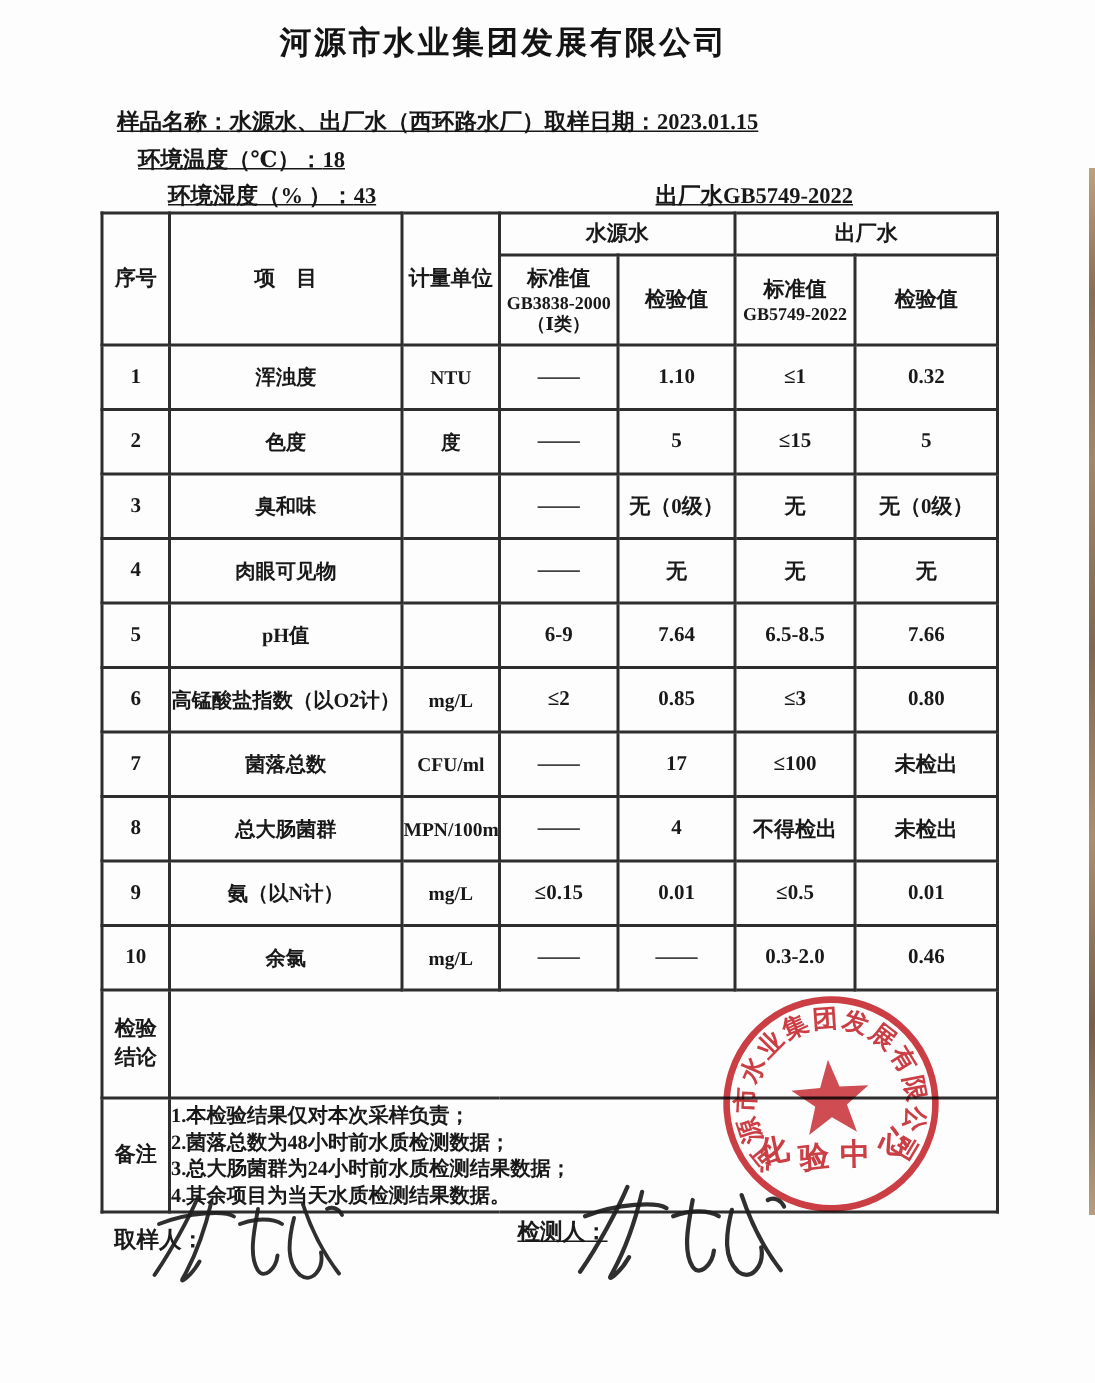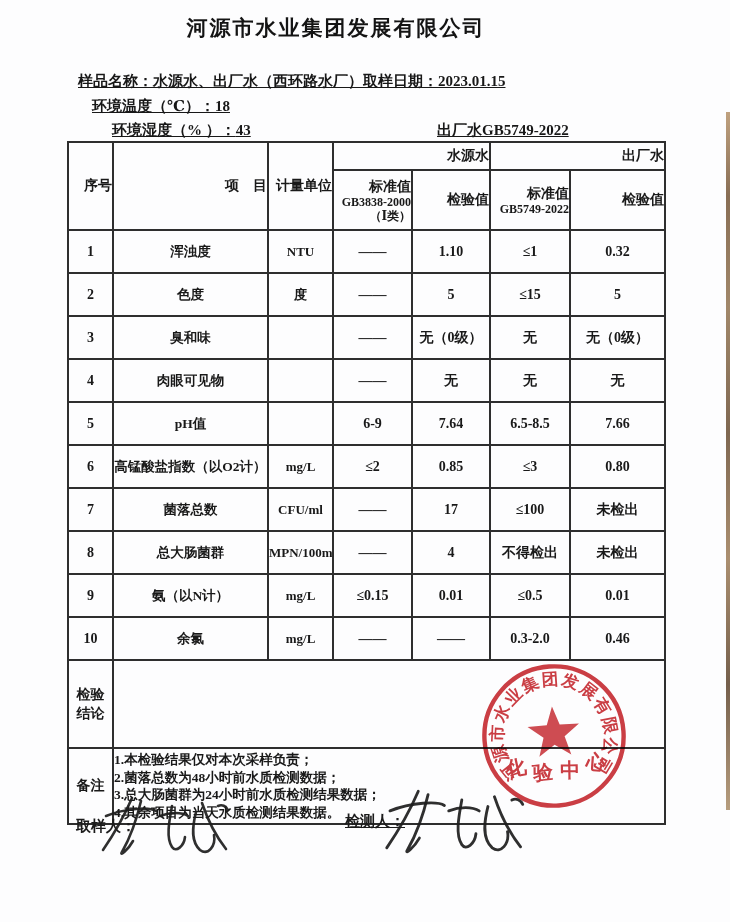--- a/index.html
+++ b/index.html
@@ -29,25 +29,25 @@
 
   
   table.report{
     position:absolute;left:67px;top:141px;width:597px;
     border-collapse:collapse;table-layout:fixed;
   }
   .report td,.report th{
     border:2px solid #2e2e2e;padding:0;font-weight:bold;color:#191919;
     overflow:hidden;
   }
-  .report th{font-size:14px;font-weight:bold;text-align:right;}
+  .report th{font-size:14px;font-weight:bold;text-align:center;}
   tr.hrow1{height:28px;}
   tr.hrow2{height:60px;}
   tr.drow{height:43px;}
-  tr.concl-row{height:88px;}
+  tr.concl-row{height:72px;}
   tr.notes-row{height:76px;}
   .c{font-size:14px;text-align:center;}
   .item{text-align:center;padding-left:5px;font-size:13.5px;white-space:nowrap;font-family:Liberation Serif, serif;}
   .unit{font-size:13px;white-space:nowrap;}
   .std-sub{display:block;font-size:12px;line-height:14px;font-weight:bold;}
   .std-main{display:block;font-size:14px;line-height:17px;font-weight:bold;}
   .stack span{display:block;line-height:19px;}
   .label-cell{font-size:14px;text-align:center;}
   .notes-cell{text-align:left;vertical-align:middle;padding:3px 6px;}
   .notes-cell div{font-size:13.5px;line-height:17.5px;font-weight:bold;white-space:nowrap;}

